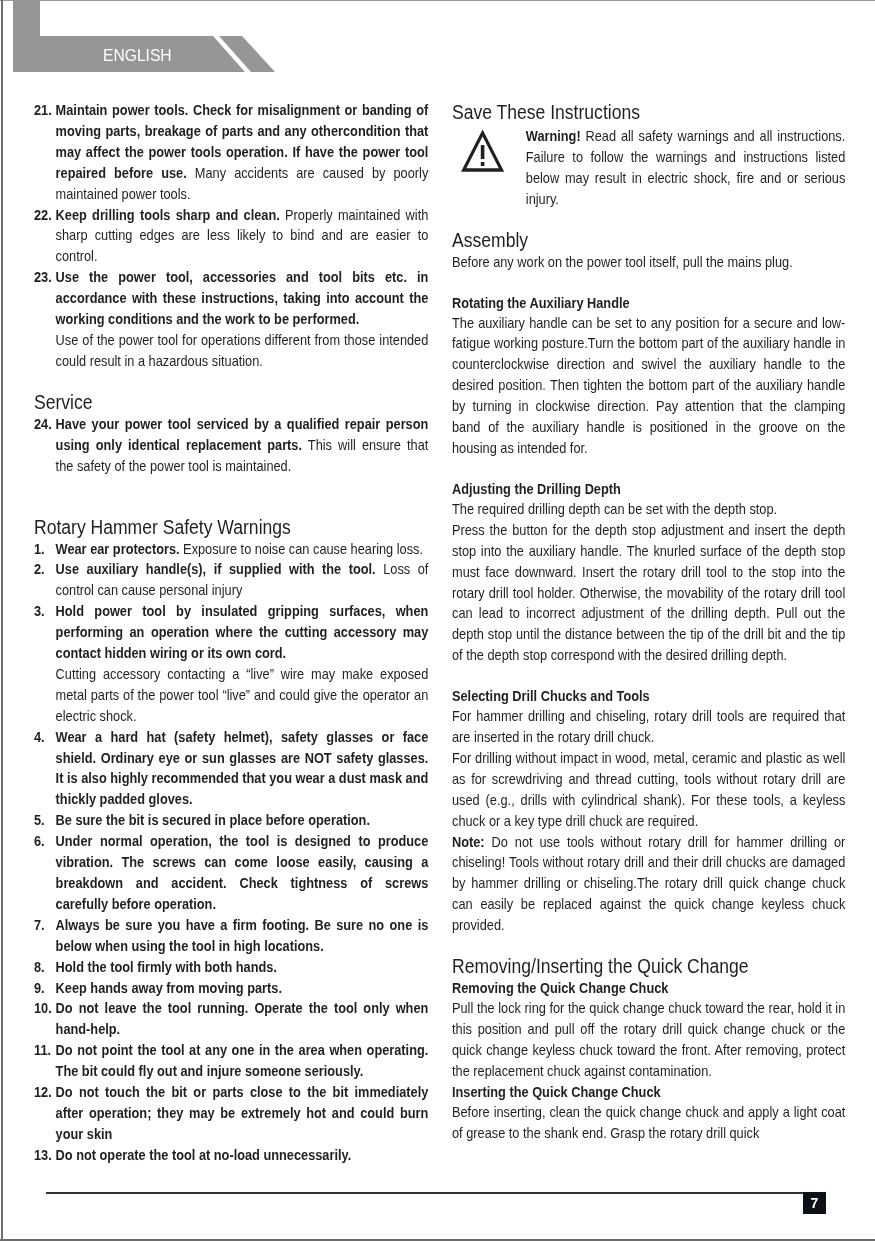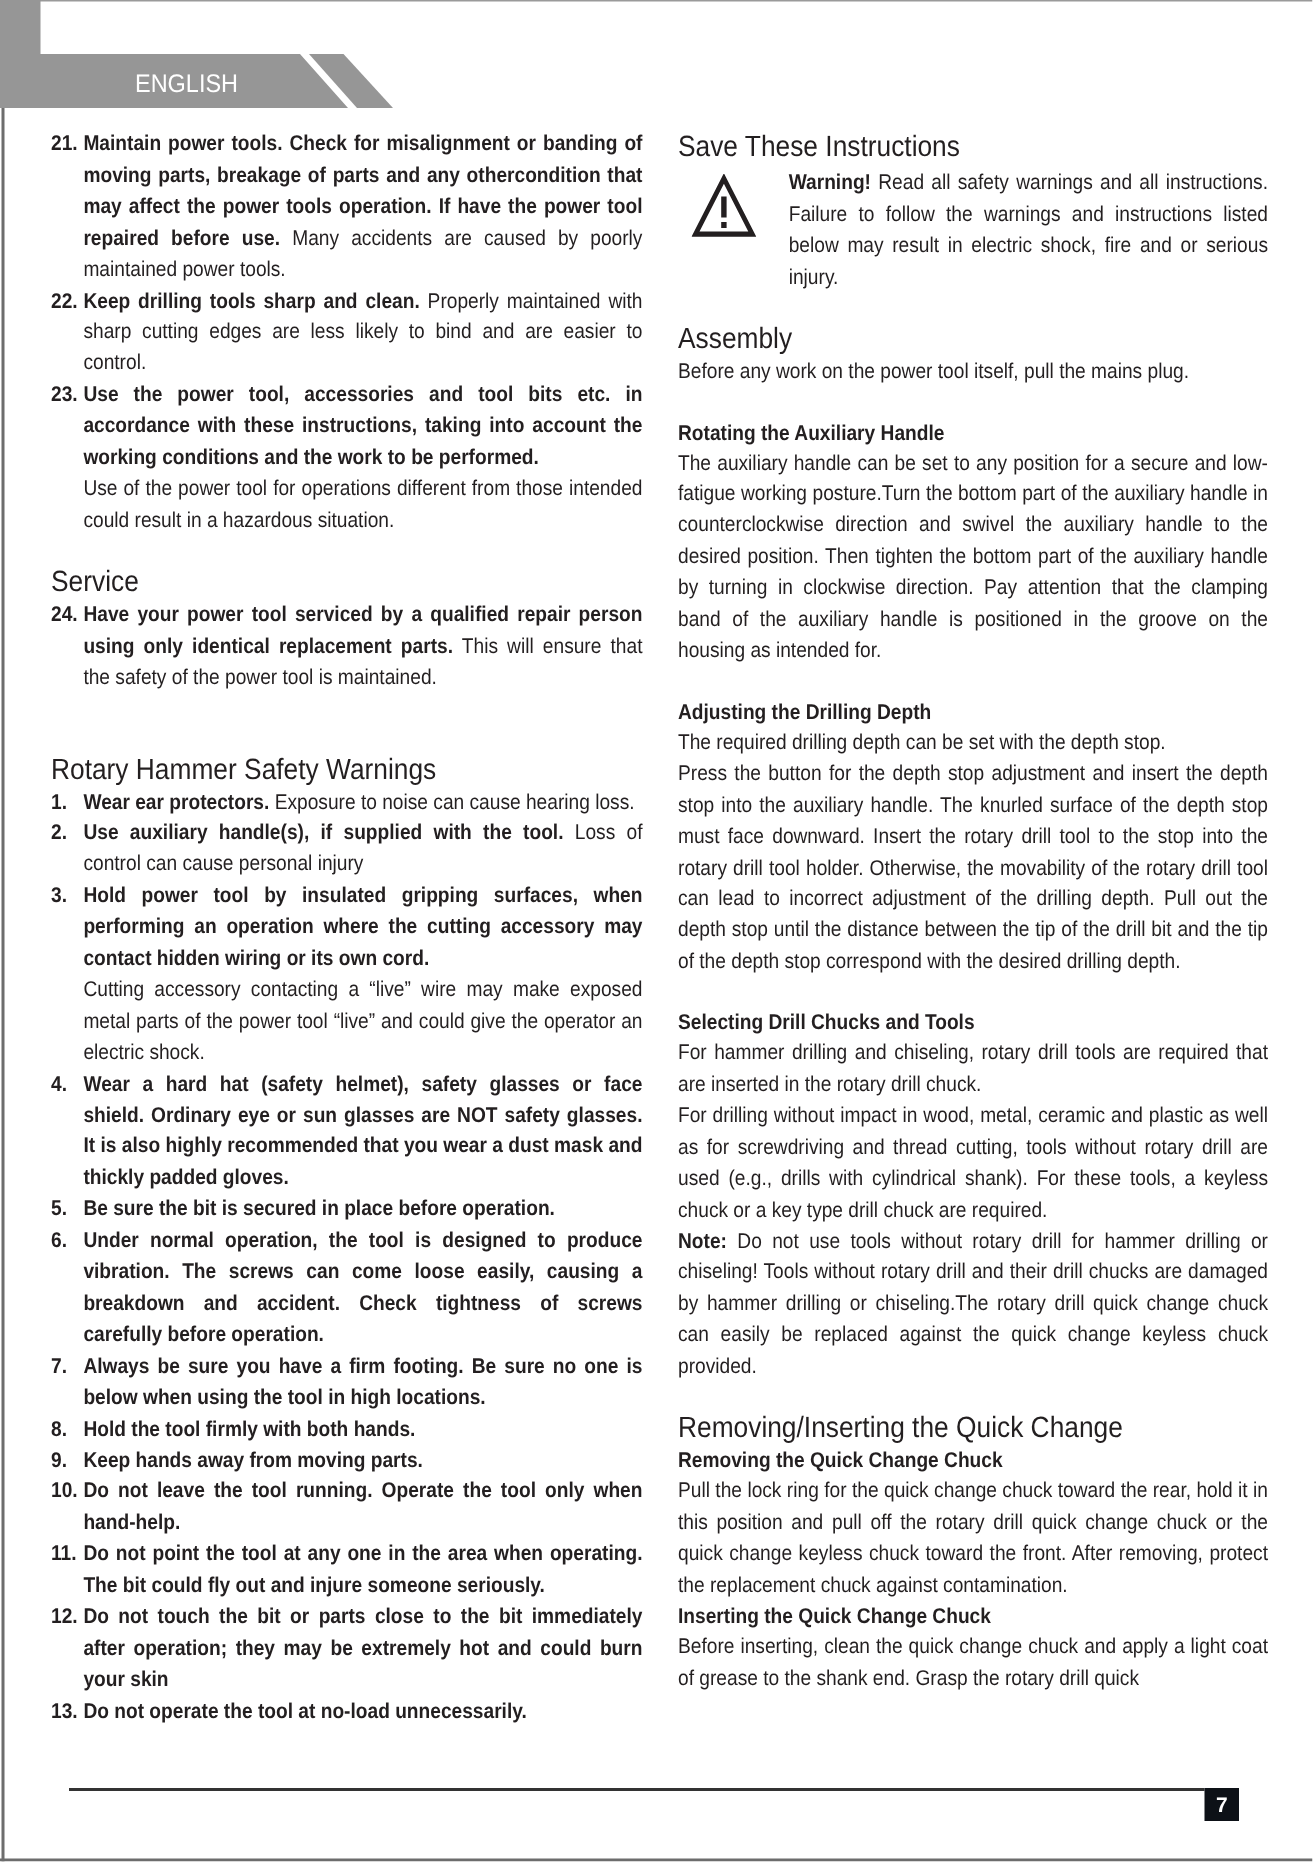--- a/index.html
+++ b/index.html
@@ -2,26 +2,26 @@
 <html><head>
 <meta charset="utf-8">
 <style>
   html, body { margin: 0; padding: 0; background: #ffffff; }
   body { width: 875px; height: 1241px; position: relative; overflow: hidden;
          font-family: "Liberation Sans", sans-serif; color: #231f20; }
   .frame-top { position: absolute; left: 0; top: 0; width: 875px; height: 1px; background: #9a9a9a; }
   .frame-left { position: absolute; left: 1px; top: 0; width: 2px; height: 1241px; background: #6d6d6d; }
   .frame-bottom { position: absolute; left: 0; top: 1239px; width: 875px; height: 2px; background: #6d6d6d; }
 
-  .lang-tab { position: absolute; left: 0; top: 0; width: 270px; height: 72px; }
+  .lang-tab { position: absolute; left: 13px; top: 0; width: 270px; height: 72px; }
   .lang-tab svg { position: absolute; left: 0; top: 0; }
   .lang-label { position: absolute; left: 90px; top: 46px; font-size: 17px; color: #ffffff;
                 letter-spacing: 0px; font-family: "Liberation Sans", sans-serif; transform: scaleX(0.92); transform-origin: left; }
 
-  .col { position: absolute; top: 86px; font-size: 14.2px; line-height: 20.9px; }
+  .col { position: absolute; top: 100px; font-size: 14.2px; line-height: 20.9px; }
   .col-left { left: 34px; width: 394px; }
   .col-right { left: 452px; width: 393px; }
 
   .cond { transform: scaleX(0.9); transform-origin: left top; width: 111.2%; }
 
   .item { display: flex; }
   .num { flex: 0 0 24px; font-weight: bold; }
   .txt { flex: 1; text-align: justify; }
   .b { font-weight: bold; }
 

